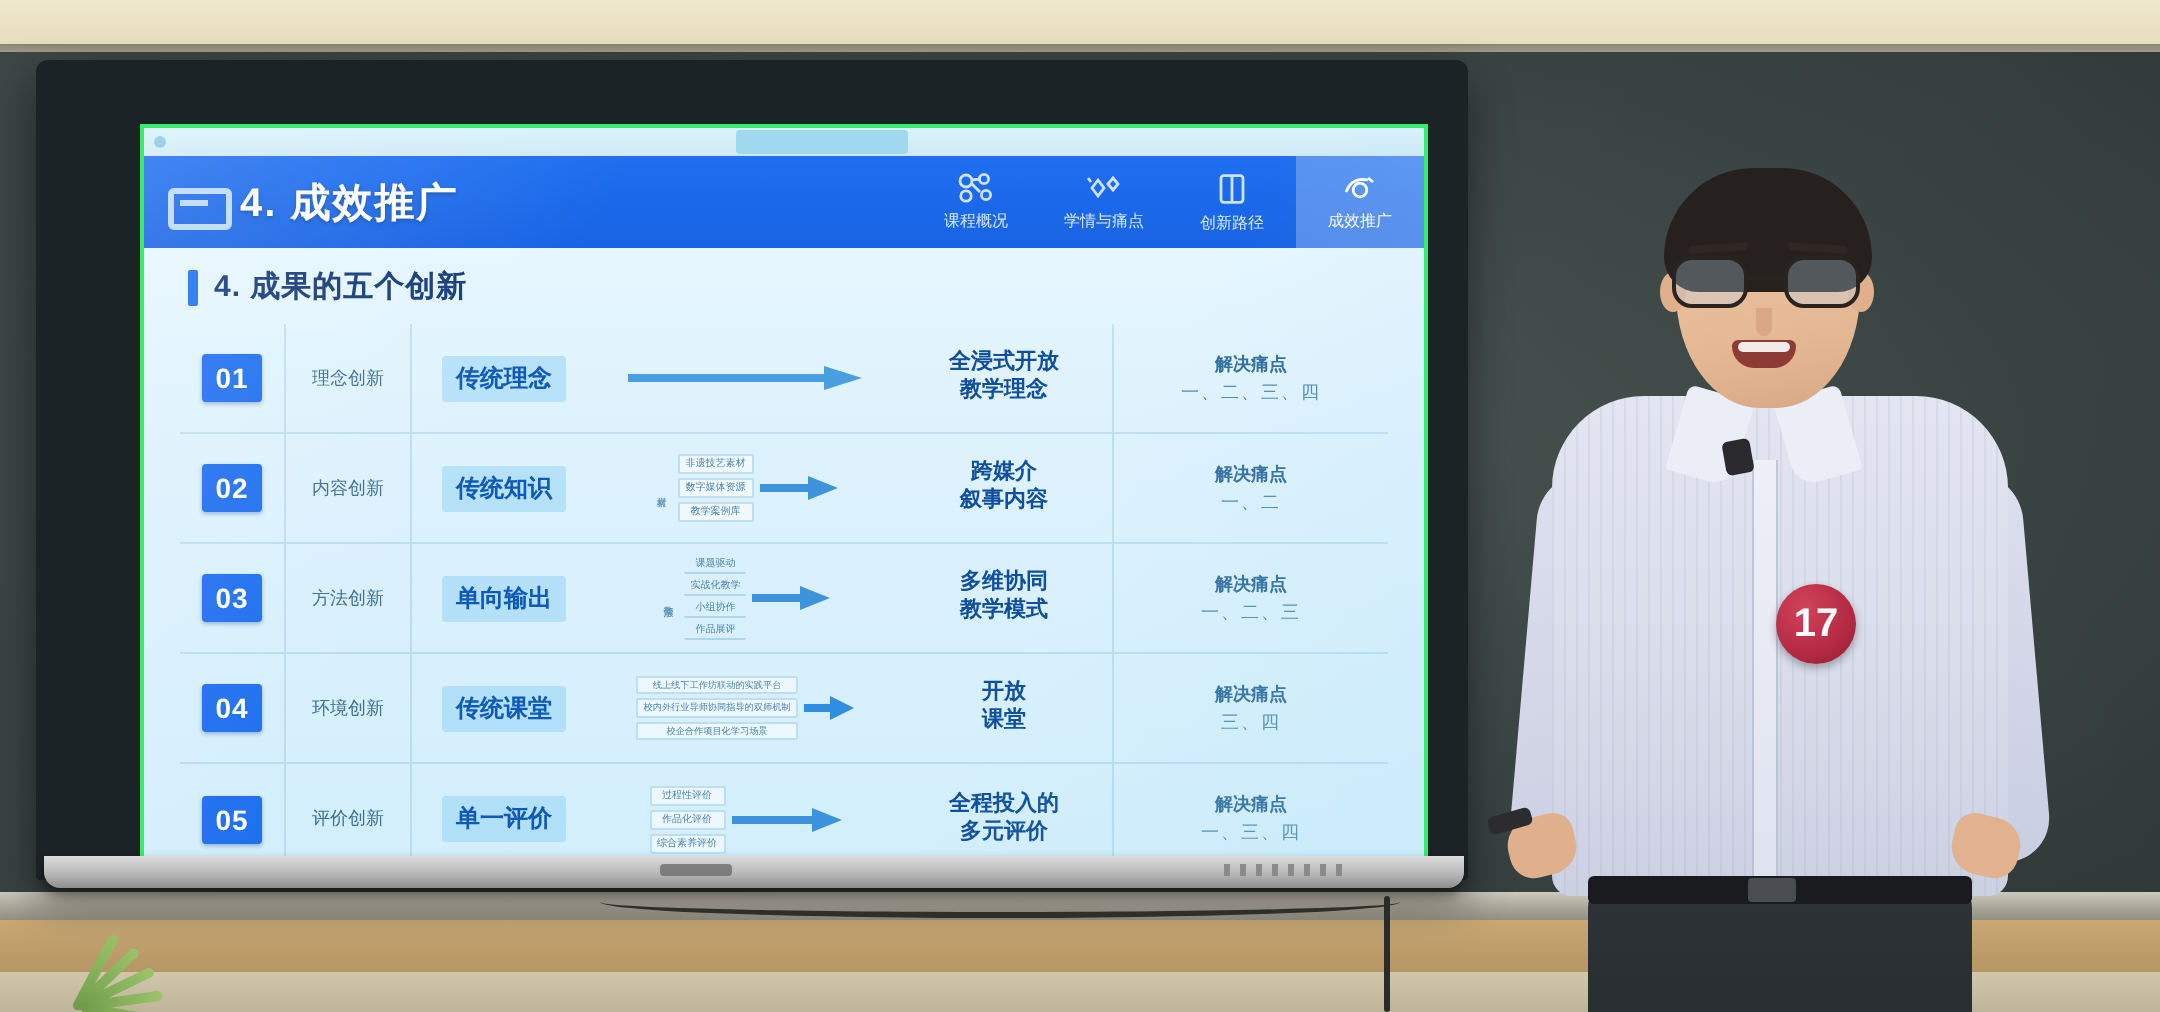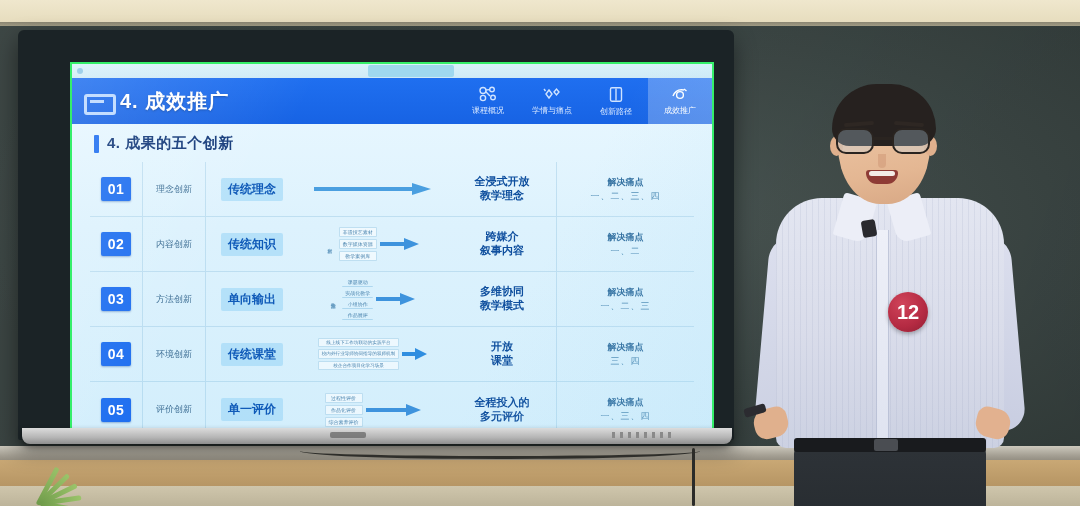--- a/index.html
+++ b/index.html
@@ -581,21 +581,21 @@
 
   <div class="person">
     <div class="p-arm-l"></div>
     <div class="p-arm-r"></div>
     <div class="p-neck"></div>
     <div class="p-shirt"></div>
     <div class="p-collar-l"></div>
     <div class="p-collar-r"></div>
     <div class="p-placket"></div>
     <div class="p-mic"></div>
-    <div class="p-badge">12</div>
+    <div class="p-badge">17</div>
 
     <div class="p-head"></div>
     <div class="p-ear-l"></div>
     <div class="p-ear-r"></div>
     <div class="p-hair"></div>
     <div class="p-brow-l"></div>
     <div class="p-brow-r"></div>
     <div class="p-glasses">
       <span class="lens l"></span>
         <span class="bridge"></span>

